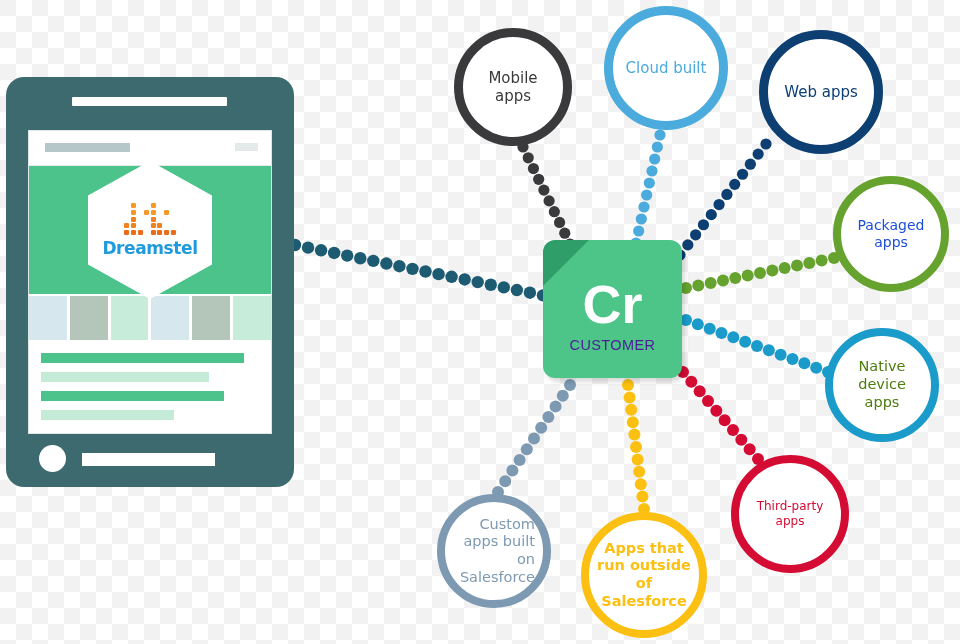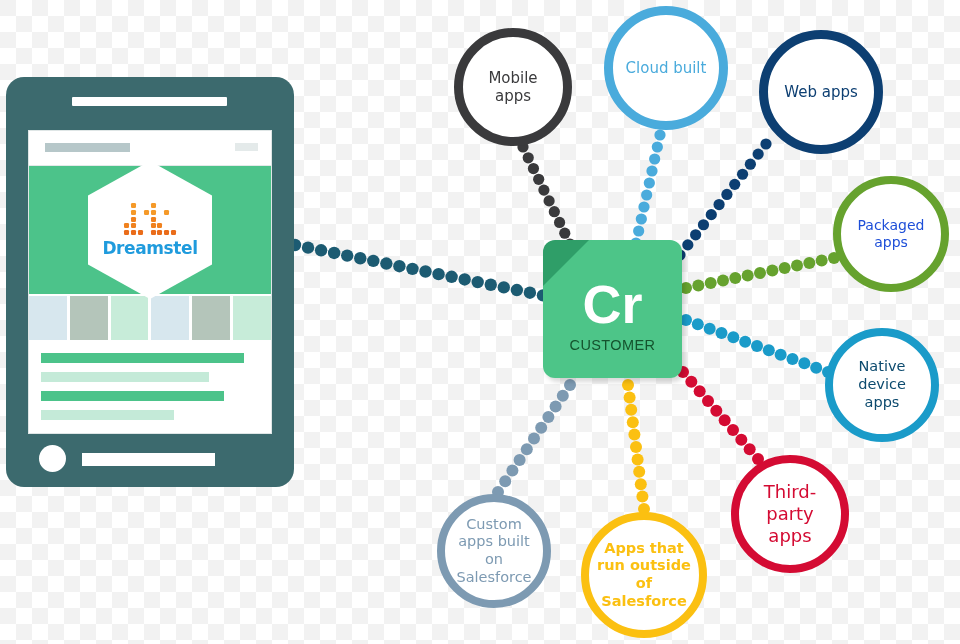--- a/index.html
+++ b/index.html
@@ -182,21 +182,21 @@
     font-size: 54px;
     font-weight: bold;
     color: #ffffff;
     line-height: 1;
     letter-spacing: 0px;
     margin-top: 12px;
   }
   .node-label {
     font-family: "Liberation Sans", sans-serif;
     font-size: 14.5px;
-    color: #14532d;
+    color: #4c1d95;
     letter-spacing: 0.4px;
     margin-top: 6px;
   }
 
   
   .orbit {
     position: absolute;
     box-sizing: border-box;
     border-radius: 50%;
     background: #ffffff;
@@ -441,26 +441,26 @@
       <div class="orbit" style="left: 604px; top: 6px; width: 124px; height: 124px; border: 9px solid rgb(74, 171, 220);">
         <div class="otext" style="color: rgb(74, 171, 220); font-size: 15px;">Cloud built</div>
       </div>
       <div class="orbit" style="left: 759px; top: 30px; width: 124px; height: 124px; border: 9px solid rgb(13, 63, 114);">
         <div class="otext" style="color: rgb(13, 63, 114); font-size: 15px;">Web apps</div>
       </div>
       <div class="orbit" style="left: 833px; top: 176px; width: 116px; height: 116px; border: 8px solid rgb(102, 162, 46);">
         <div class="otext" style="color: #1d4ed8; font-size: 14px;">Packaged apps</div>
       </div>
       <div class="orbit" style="left: 825px; top: 328px; width: 114px; height: 114px; border: 8px solid rgb(26, 155, 201);">
-        <div class="otext" style="color: #0c4a6e; font-size: 14.5px;">Native device apps</div>
+        <div class="otext" style="color: #4d7c0f; font-size: 14.5px;">Native device apps</div>
       </div>
       <div class="orbit" style="left: 731px; top: 455px; width: 118px; height: 118px; border: 8px solid rgb(212, 11, 51);">
-        <div class="otext" style="color: rgb(212, 11, 51); font-size: 18px;">Third-party apps</div>
+        <div class="otext" style="color: rgb(212, 11, 51); font-size: 12px;">Third-party apps</div>
       </div>
       <div class="orbit" style="left: 581px; top: 512px; width: 126px; height: 126px; border: 8px solid rgb(251, 192, 17); font-weight: bold;">
         <div class="otext" style="color: rgb(251, 192, 17); font-size: 14.5px;">Apps that run outside of Salesforce</div>
       </div>
       <div class="orbit" style="left: 437px; top: 494px; width: 114px; height: 114px; border: 8px solid rgb(125, 154, 178);">
-        <div class="otext" style="color: rgb(125, 154, 178); font-size: 14.5px;">Custom apps built on Salesforce</div>
+        <div class="otext" style="color: rgb(125, 154, 178); font-size: 14.5px; text-align: right;">Custom apps built on Salesforce</div>
       </div>
     </div>
 
 </div>
 
 </body></html>

